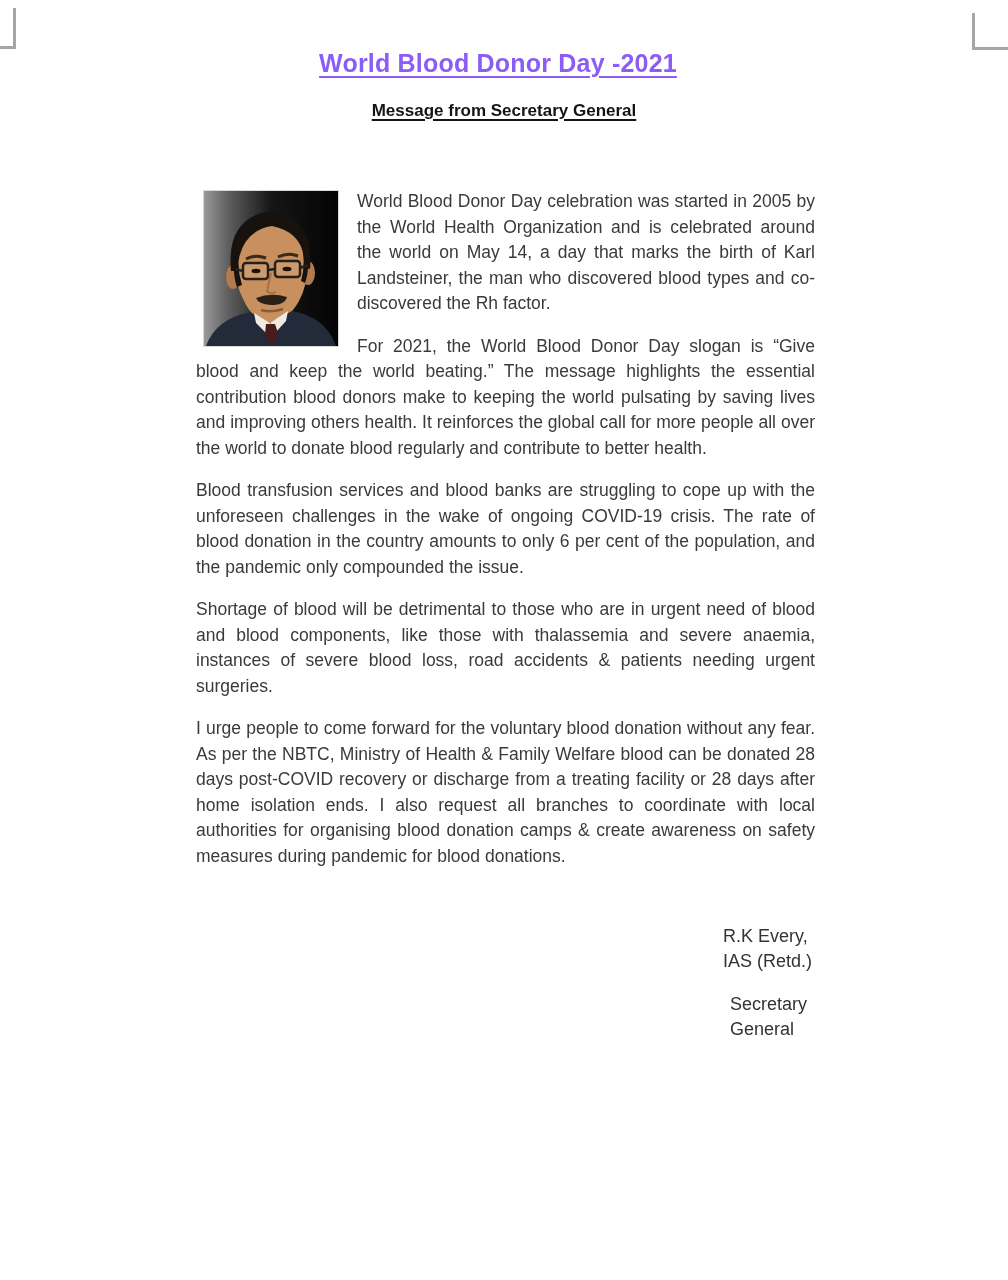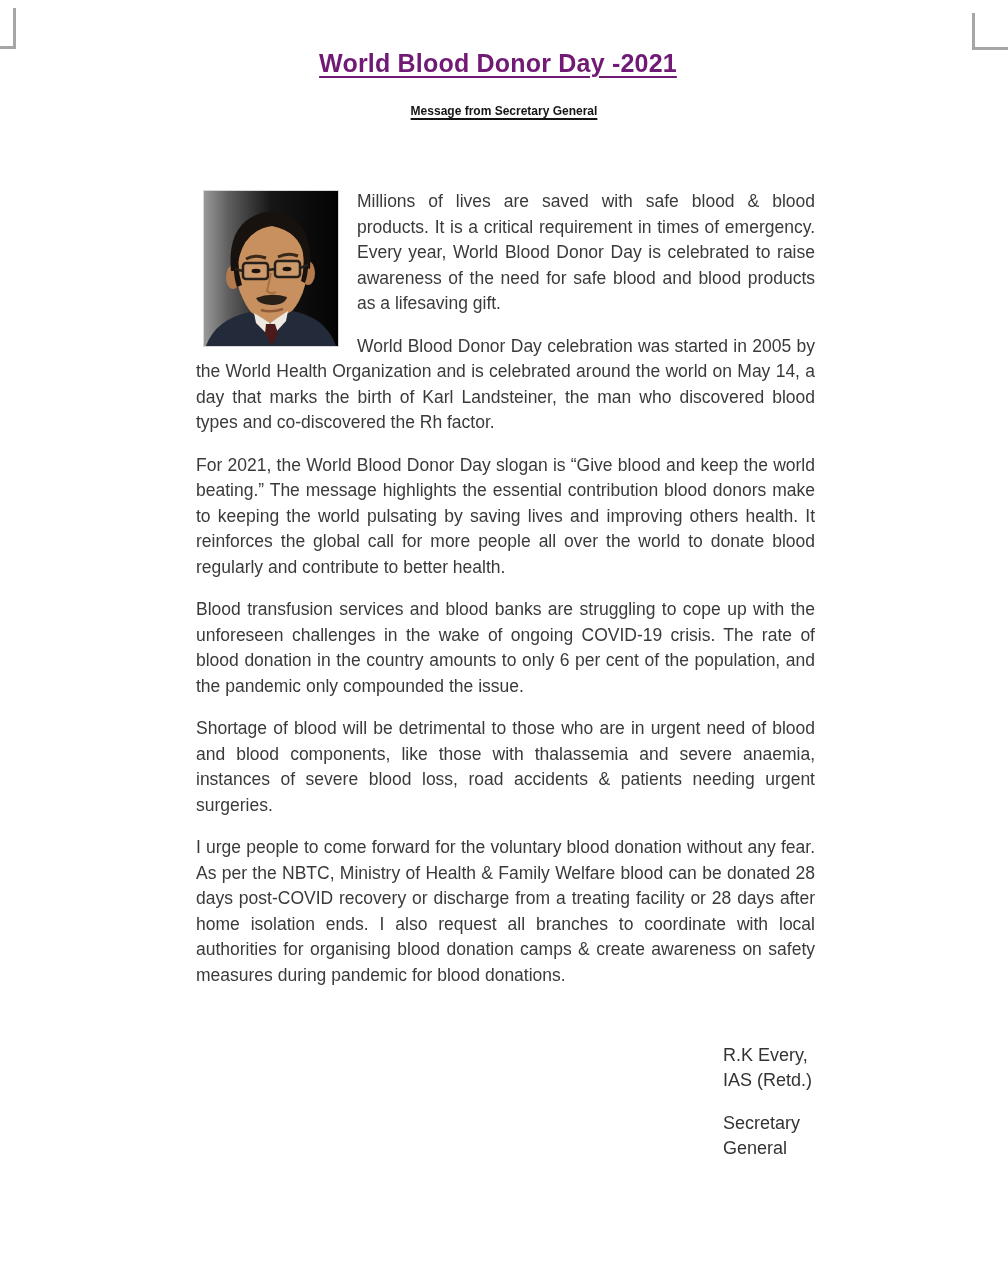--- a/index.html
+++ b/index.html
@@ -38,29 +38,29 @@
   }
 
   header {
     text-align: center;
   }
   h1.doc-title {
     margin: 48px 12px 0 0;
     font-size: 25px;
     line-height: 30px;
     font-weight: bold;
-    color: #701a75;
+    color: #8b5cf6;
     text-decoration: underline;
     text-decoration-thickness: 2px;
     text-underline-offset: 4px;
     letter-spacing: 0.2px;
   }
   h2.doc-subtitle {
     margin: 21px 0 0 0;
-    font-size: 12px;
+    font-size: 17px;
     line-height: 24px;
     font-weight: bold;
     color: #141414;
     text-decoration: underline;
     text-decoration-thickness: 2px;
     text-underline-offset: 3px;
   }
 
   article.letter {
     margin: 66px 193px 0 196px;
@@ -94,20 +94,21 @@
     margin: 55px 0 0 527px;
     font-size: 18px;
     line-height: 25px;
     color: #333333;
   }
   .signature p {
     margin: 0;
   }
   .signature p.signatory-role {
     margin-top: 18px;
+    margin-left: 7px;
   }
 </style>
 </head>
 <body>
 
 <div class="corner corner-left"></div>
 <div class="corner corner-right"></div>
 
 <header>
   <h1 class="doc-title">World Blood Donor Day -2021</h1>
@@ -158,21 +159,20 @@
 
       <path d="M2,155 Q12,128 46,121 L66,132 L88,120 Q122,126 132,155 Z" fill="#232b3a"></path>
 
       <path d="M50,122 L66,132 L62,142 L52,132 Z" fill="#eee9e1"></path>
       <path d="M84,120 L66,132 L72,141 L82,130 Z" fill="#eee9e1"></path>
 
       <path d="M62,133 L71,133 L74,142 L68,155 L61,143 Z" fill="#4b1a1a"></path>
     </svg>
   </div>
 
-  <p class="body-para">Millions of lives are saved with safe blood &amp; blood products. It is a critical requirement in times of emergency. Every year, World Blood Donor Day is celebrated to raise awareness of the need for safe blood and blood products as a lifesaving gift.</p>
   <p class="body-para">World Blood Donor Day celebration was started in 2005 by the World Health Organization and is celebrated around the world on May 14, a day that marks the birth of Karl Landsteiner, the man who discovered blood types and co-discovered the Rh factor.</p>
   <p class="body-para">For 2021, the World Blood Donor Day slogan is “Give blood and keep the world beating.” The message highlights the essential contribution blood donors make to keeping the world pulsating by saving lives and improving others health. It reinforces the global call for more people all over the world to donate blood regularly and contribute to better health.</p>
   <p class="body-para">Blood transfusion services and blood banks are struggling to cope up with the unforeseen challenges in the wake of ongoing COVID-19 crisis. The rate of blood donation in the country amounts to only 6 per cent of the population, and the pandemic only compounded the issue.</p>
   <p class="body-para">Shortage of blood will be detrimental to those who are in urgent need of blood and blood components, like those with thalassemia and severe anaemia, instances of severe blood loss, road accidents &amp; patients needing urgent surgeries.</p>
   <p class="body-para">I urge people to come forward for the voluntary blood donation without any fear. As per the NBTC, Ministry of Health &amp; Family Welfare blood can be donated 28 days post-COVID recovery or discharge from a treating facility or 28 days after home isolation ends. I also request all branches to coordinate with local authorities for organising blood donation camps &amp; create awareness on safety measures during pandemic for blood donations.</p>
 
   <div class="signature">
     <p class="signatory-name">R.K Every, IAS (Retd.)</p>
     <p class="signatory-role">Secretary General</p>
   </div>

